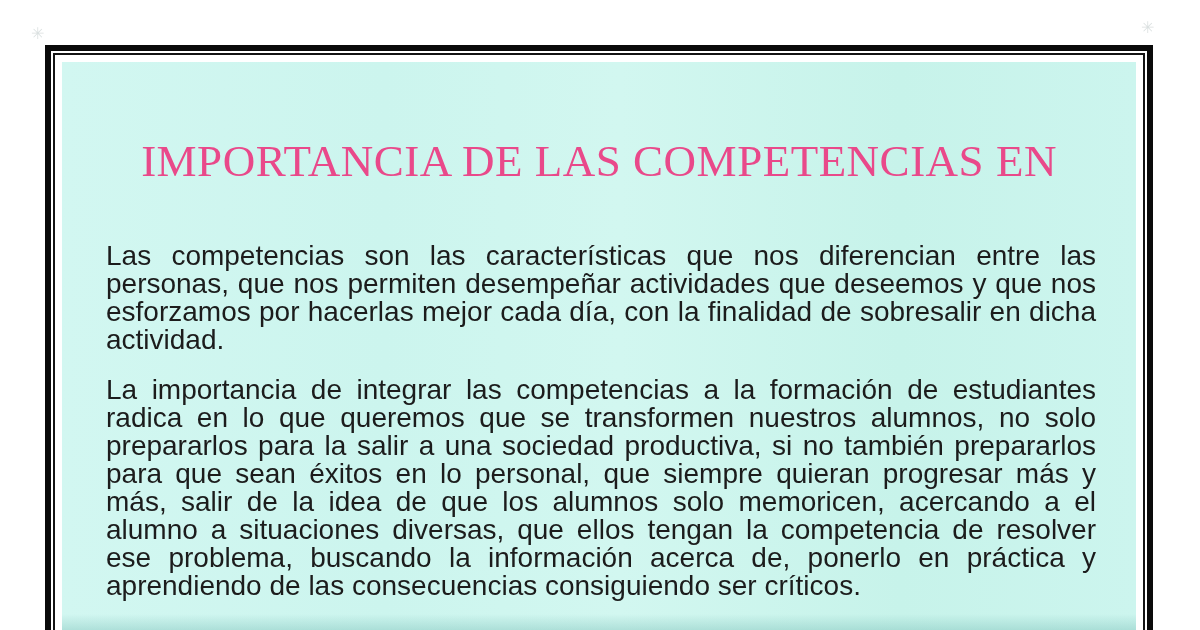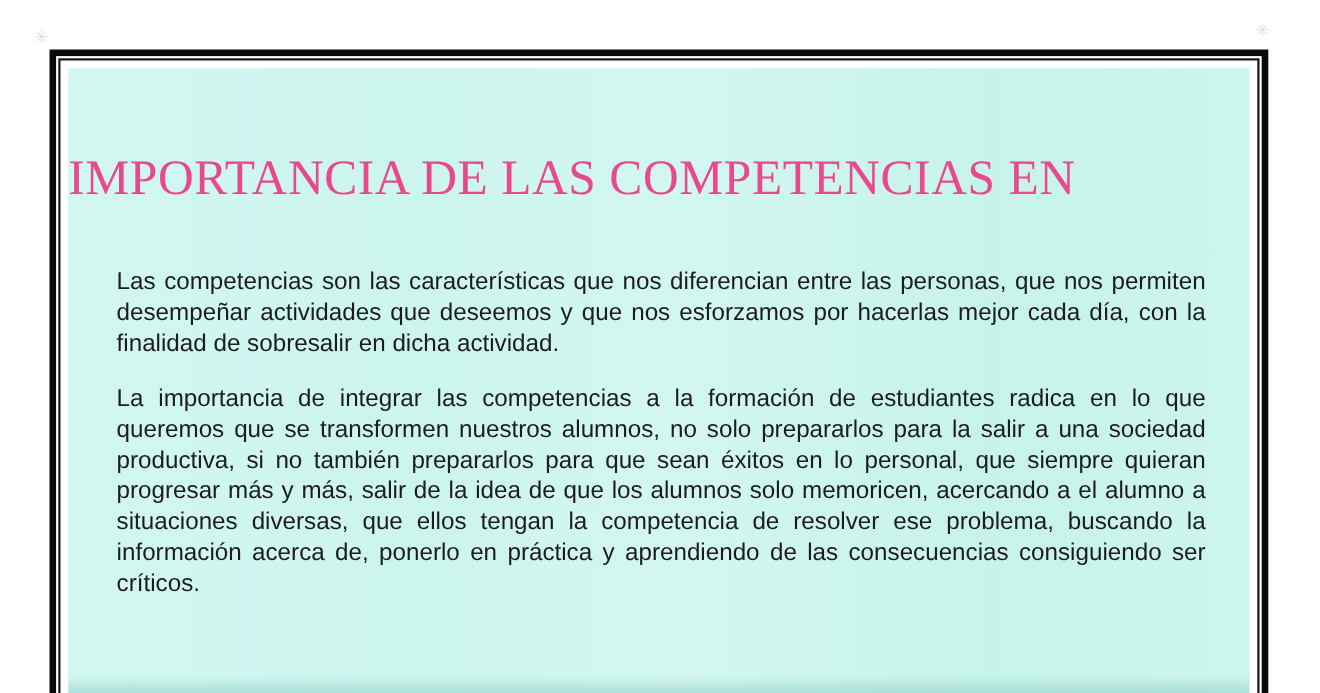--- a/index.html
+++ b/index.html
@@ -50,33 +50,33 @@
     top: 552px;
     height: 22px;
     background: linear-gradient(180deg,
       rgba(118, 188, 181, 0) 0%,
       rgba(118, 188, 181, 0.45) 85%);
     pointer-events: none;
   }
 
   .title {
     margin: 72px 0 0 0;
-    text-align: left;
+    text-align: center;
     font-family: "Liberation Serif", serif;
     font-weight: normal;
     font-size: 45px;
     line-height: 54px;
     letter-spacing: 0.5px;
     color: #e9498a;
   }
   .title-line { display: block; white-space: nowrap; }
 
   .body-text {
     margin: 54px 40px 0 44px;
-    font-size: 22px;
+    font-size: 28px;
     line-height: 28px;
     color: #1c1c1c;
     text-align: justify;
   }
   .body-text p { margin: 0 0 22px 0; }
 
   
   .smudge {
     position: absolute;
     z-index: 5;

